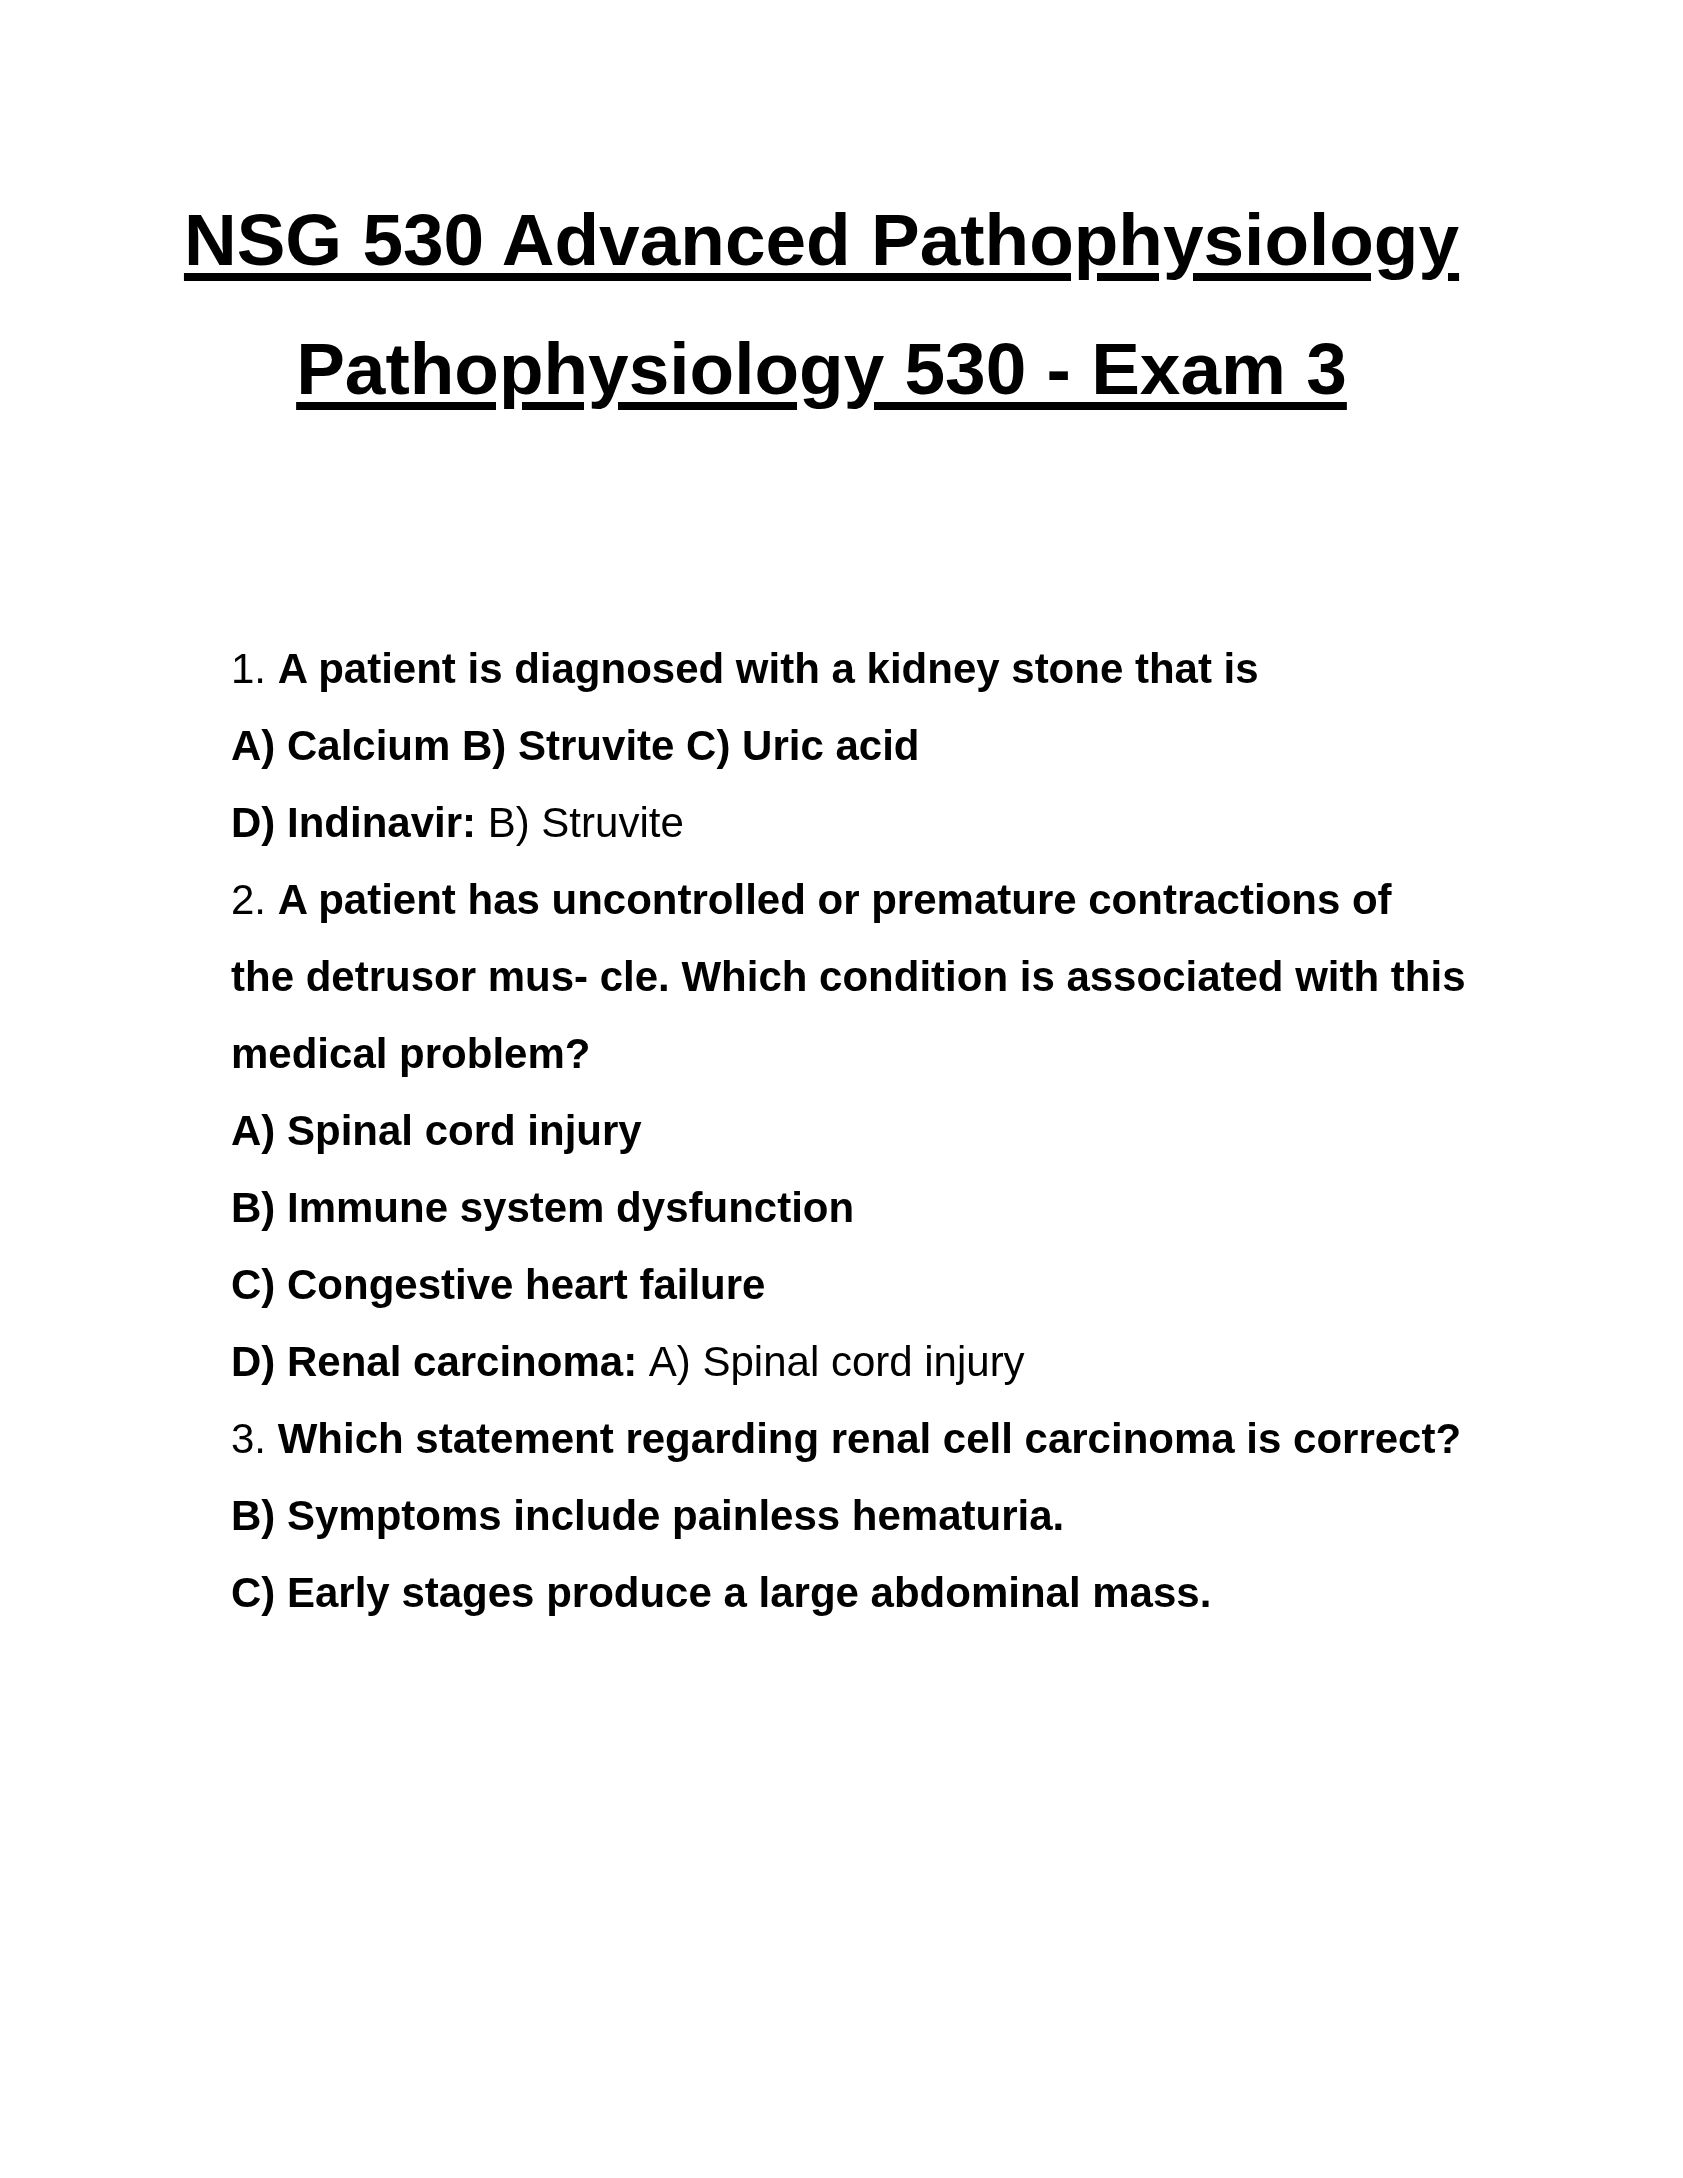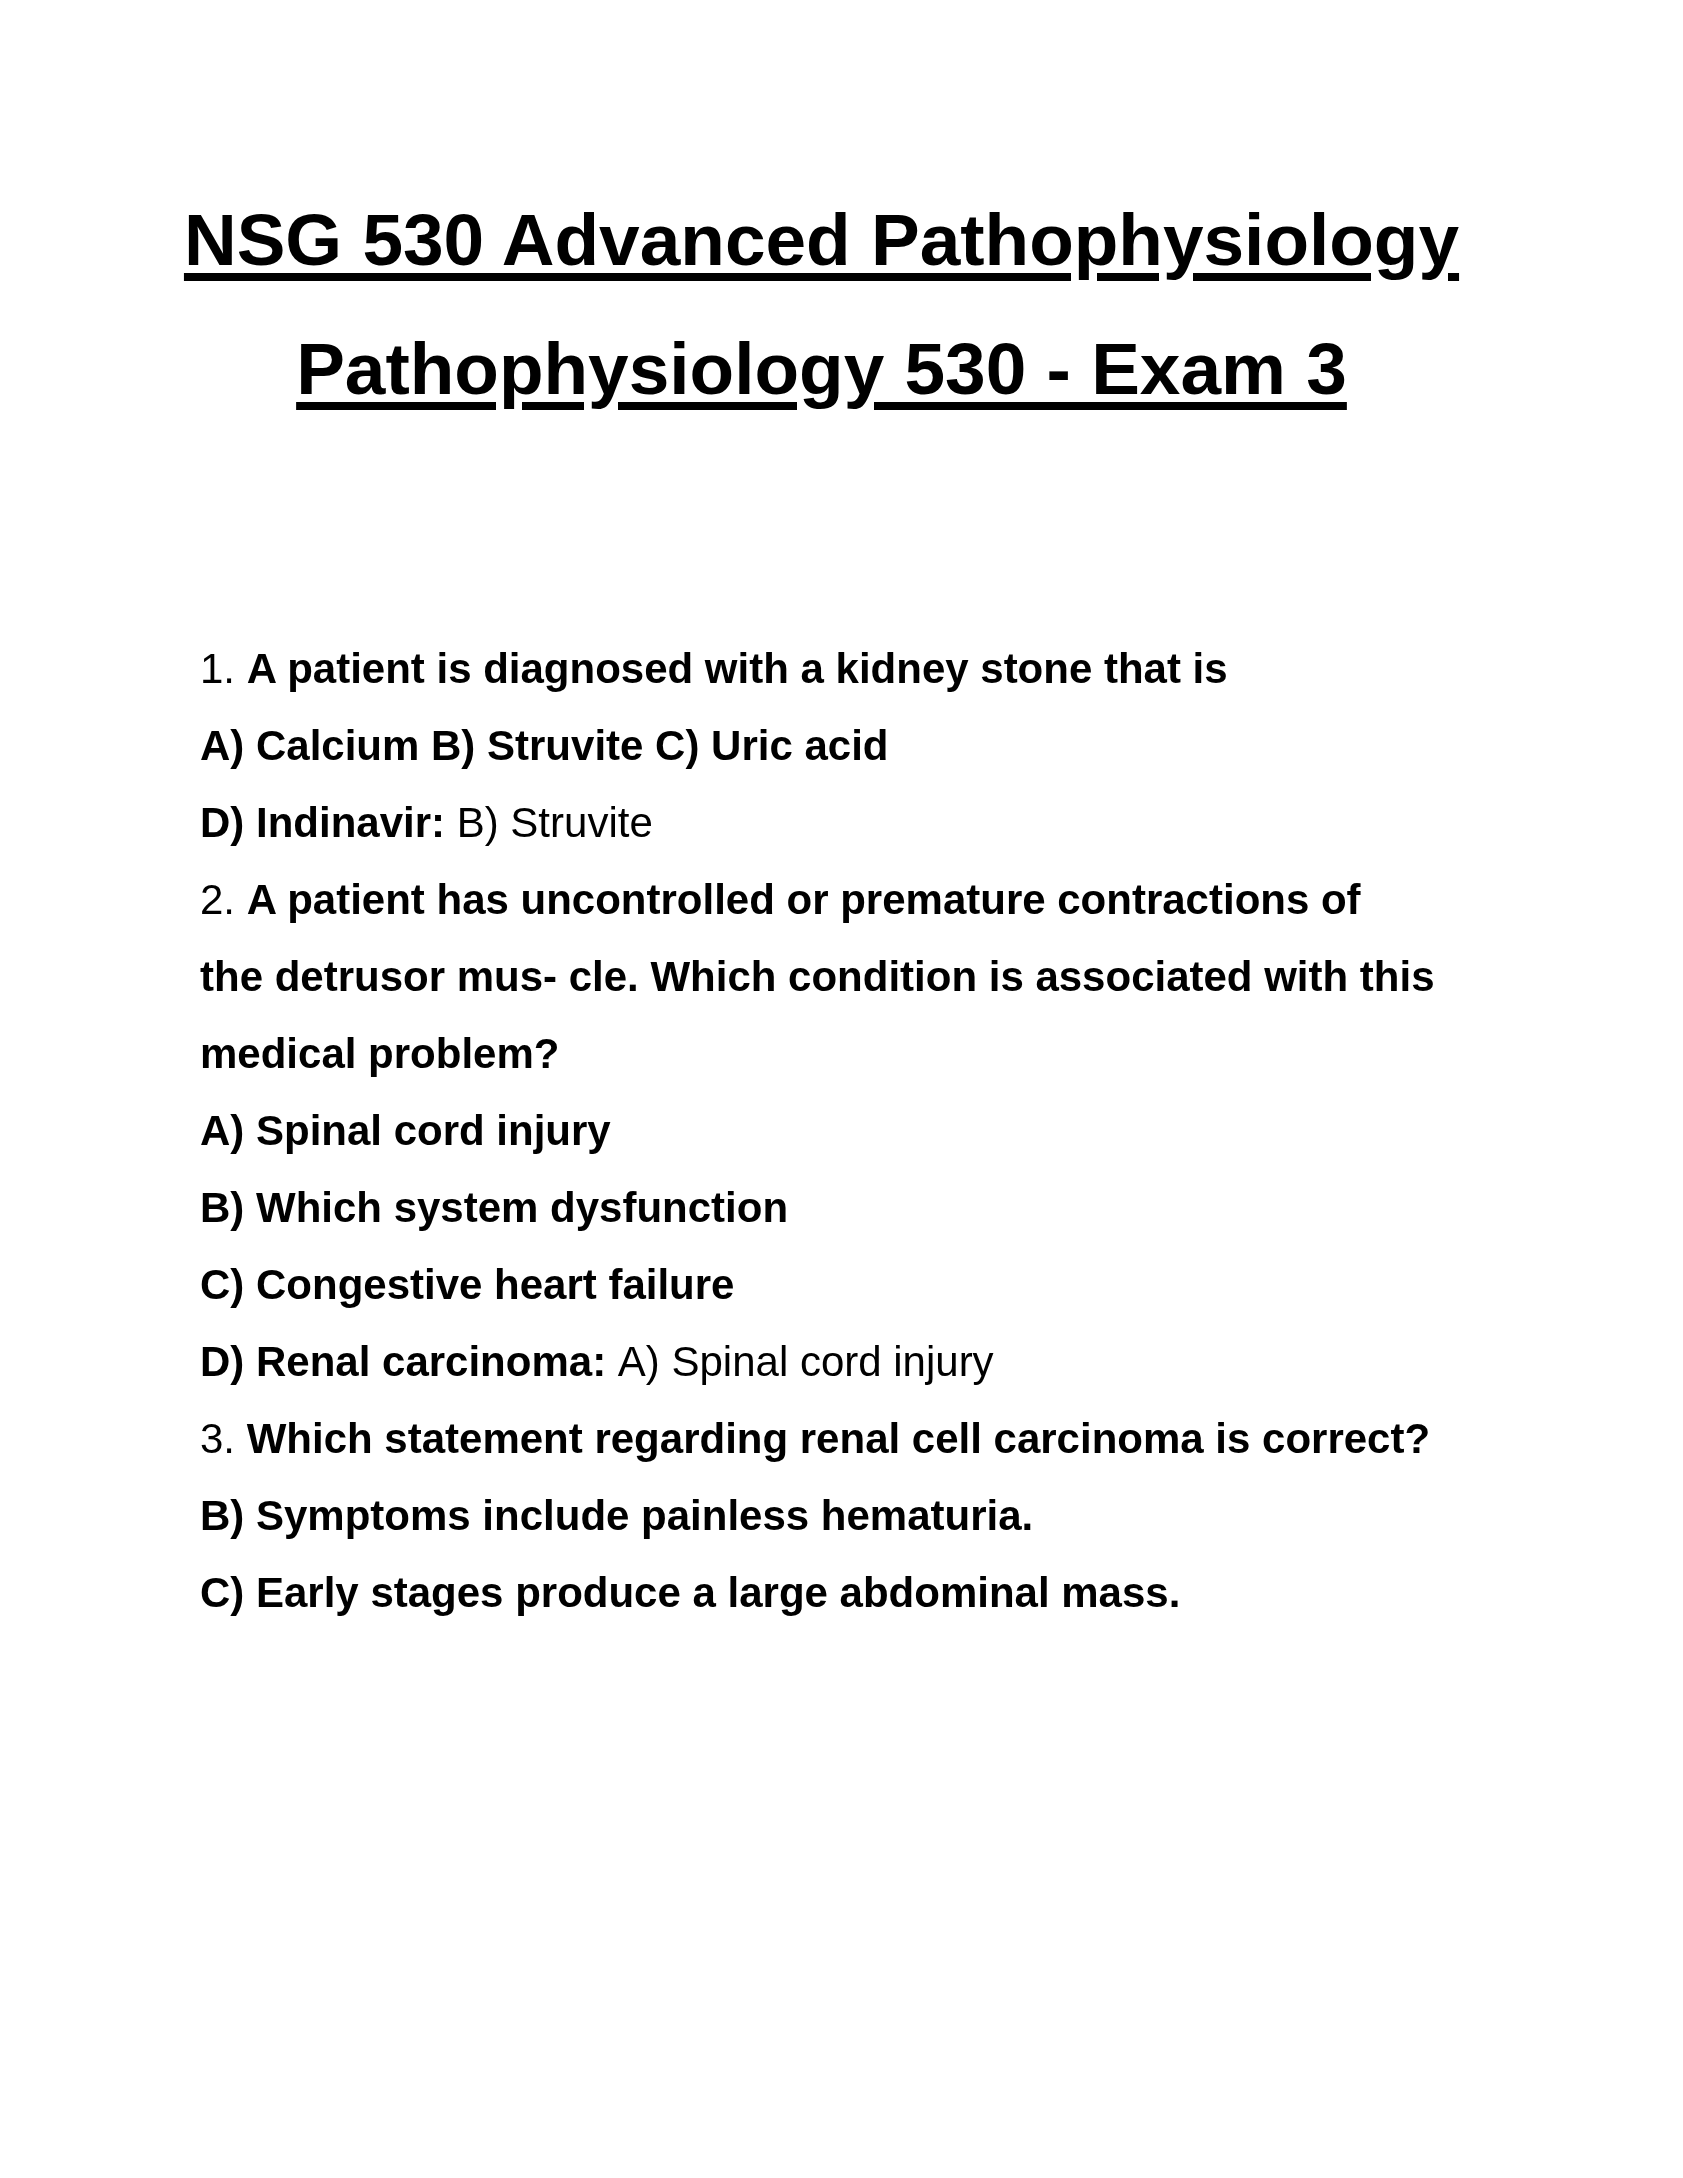--- a/index.html
+++ b/index.html
@@ -38,20 +38,21 @@
   .body-block {
     position: absolute;
     left: 200px;
     top: 630px;
     width: 1307px;
     font-size: 42px;
     line-height: 77px;
   }
   .text-line {
     white-space: nowrap;
+    margin-left: 31px;
   }
   .seg.bold {
     font-weight: 700;
   }
   .seg.regular {
     font-weight: 400;
   }
 </style>
 </head>
 <body>
@@ -62,21 +63,21 @@
       <div class="title-line"><span class="title-underline">Pathophysiology 530 - Exam 3</span></div>
     </div>
   <div class="body-block">
       <div class="text-line"><span class="seg regular">1. </span><span class="seg bold">A patient is diagnosed with a kidney stone that is</span></div>
       <div class="text-line"><span class="seg bold">A) Calcium B) Struvite C) Uric acid</span></div>
       <div class="text-line"><span class="seg bold">D) Indinavir: </span><span class="seg regular">B) Struvite</span></div>
       <div class="text-line"><span class="seg regular">2. </span><span class="seg bold">A patient has uncontrolled or premature contractions of</span></div>
       <div class="text-line"><span class="seg bold">the detrusor mus- cle. Which condition is associated with this</span></div>
       <div class="text-line"><span class="seg bold">medical problem?</span></div>
       <div class="text-line"><span class="seg bold">A) Spinal cord injury</span></div>
-      <div class="text-line"><span class="seg bold">B) Which system dysfunction</span></div>
+      <div class="text-line"><span class="seg bold">B) Immune system dysfunction</span></div>
       <div class="text-line"><span class="seg bold">C) Congestive heart failure</span></div>
       <div class="text-line"><span class="seg bold">D) Renal carcinoma: </span><span class="seg regular">A) Spinal cord injury</span></div>
       <div class="text-line"><span class="seg regular">3. </span><span class="seg bold">Which statement regarding renal cell carcinoma is correct?</span></div>
       <div class="text-line"><span class="seg bold">B) Symptoms include painless hematuria.</span></div>
       <div class="text-line"><span class="seg bold">C) Early stages produce a large abdominal mass.</span></div>
     </div>
 </div>
 
 
 </body></html>

